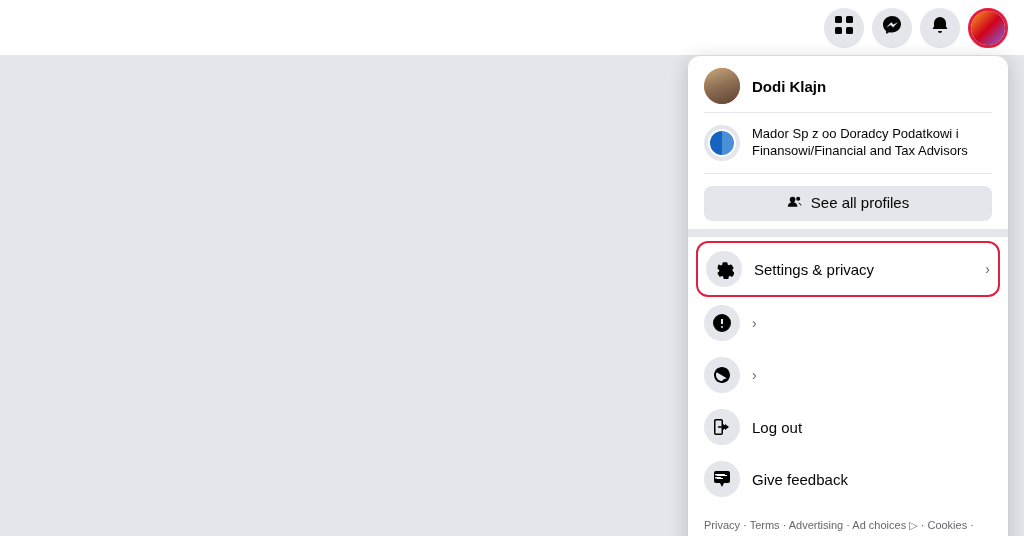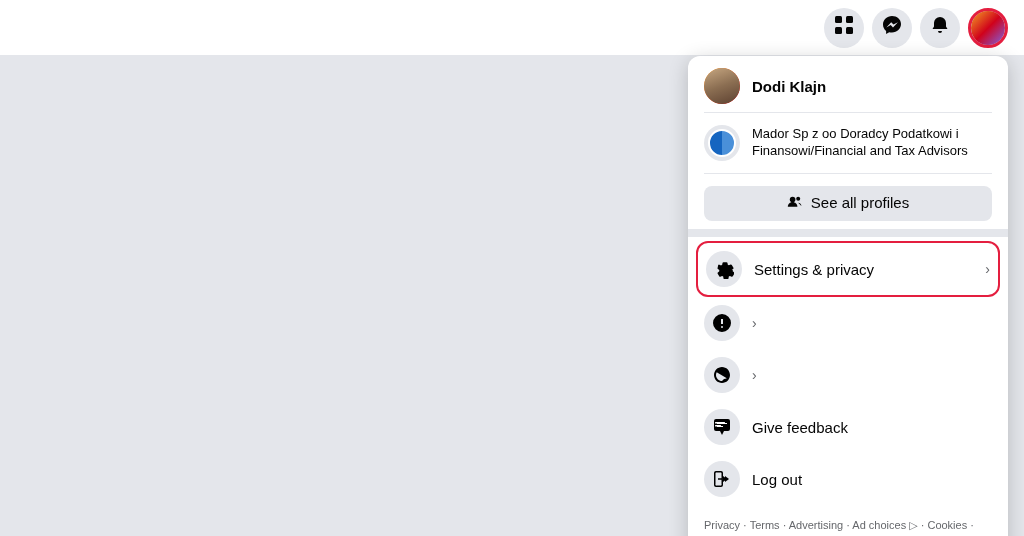--- a/index.html
+++ b/index.html
@@ -332,44 +332,44 @@
           <svg width="20" height="20" viewBox="0 0 20 20" fill="currentColor">
             <path d="M10 2C5.6 2 2 5.6 2 10s3.6 8 8 8 8-3.6 8-8-3.6-8-8-8zm0 14c-3.3 0-6-2.7-6-6 0-1 .3-2 .7-2.8L14.8 13.3c-.8.4-1.8.7-2.8.7z"></path>
           </svg>
         </div>
         <span class="menu-item-chevron">›</span>
       </div>
 
       <div class="menu-item">
         <div class="menu-item-icon">
           <svg width="20" height="20" viewBox="0 0 20 20" fill="currentColor">
-            <rect x="2" y="2" width="16" height="12" rx="2"></rect>
-            <path d="M8 14l2 4 2-4"></path>
-            <path fill="white" d="M5 6h10v1H5zm0 3h6v1H5z"></path>
-            <rect x="3" y="5" width="10" height="1.5" rx="0.5" fill="white"></rect>
-            <rect x="3" y="8" width="6" height="1.5" rx="0.5" fill="white"></rect>
-          </svg>
-        </div>
-        <span class="menu-item-label">Give feedback</span>
-      </div>
-
-      <div class="menu-item">
-        <div class="menu-item-icon">
-          <svg width="20" height="20" viewBox="0 0 20 20" fill="currentColor">
             <rect x="2" y="2" width="9" height="16" rx="2"></rect>
             <path d="M13 7l4 3-4 3V7z"></path>
             <path fill="white" d="M6 9.5h7v1H6z"></path>
             <rect x="3" y="3" width="7" height="14" rx="1.5" fill="#e4e6eb"></rect>
             <rect x="3" y="3" width="7" height="14" rx="1.5" fill="none" stroke="currentColor" stroke-width="1"></rect>
             <path d="M11 7l4 3-4 3V7z"></path>
             <line x1="6" y1="10" x2="11" y2="10" stroke="currentColor" stroke-width="1.5"></line>
           </svg>
         </div>
         <span class="menu-item-label">Log out</span>
       </div>
+
+      <div class="menu-item">
+        <div class="menu-item-icon">
+          <svg width="20" height="20" viewBox="0 0 20 20" fill="currentColor">
+            <rect x="2" y="2" width="16" height="12" rx="2"></rect>
+            <path d="M8 14l2 4 2-4"></path>
+            <path fill="white" d="M5 6h10v1H5zm0 3h6v1H5z"></path>
+            <rect x="3" y="5" width="10" height="1.5" rx="0.5" fill="white"></rect>
+            <rect x="3" y="8" width="6" height="1.5" rx="0.5" fill="white"></rect>
+          </svg>
+        </div>
+        <span class="menu-item-label">Give feedback</span>
+      </div>
     </div>
 
     <div class="footer-links">
       <span>Privacy · Terms · Advertising · Ad choices ▷ · Cookies · More · Meta © 2023</span>
     </div>
   </div>
 
 </div>
 
 </body></html>

